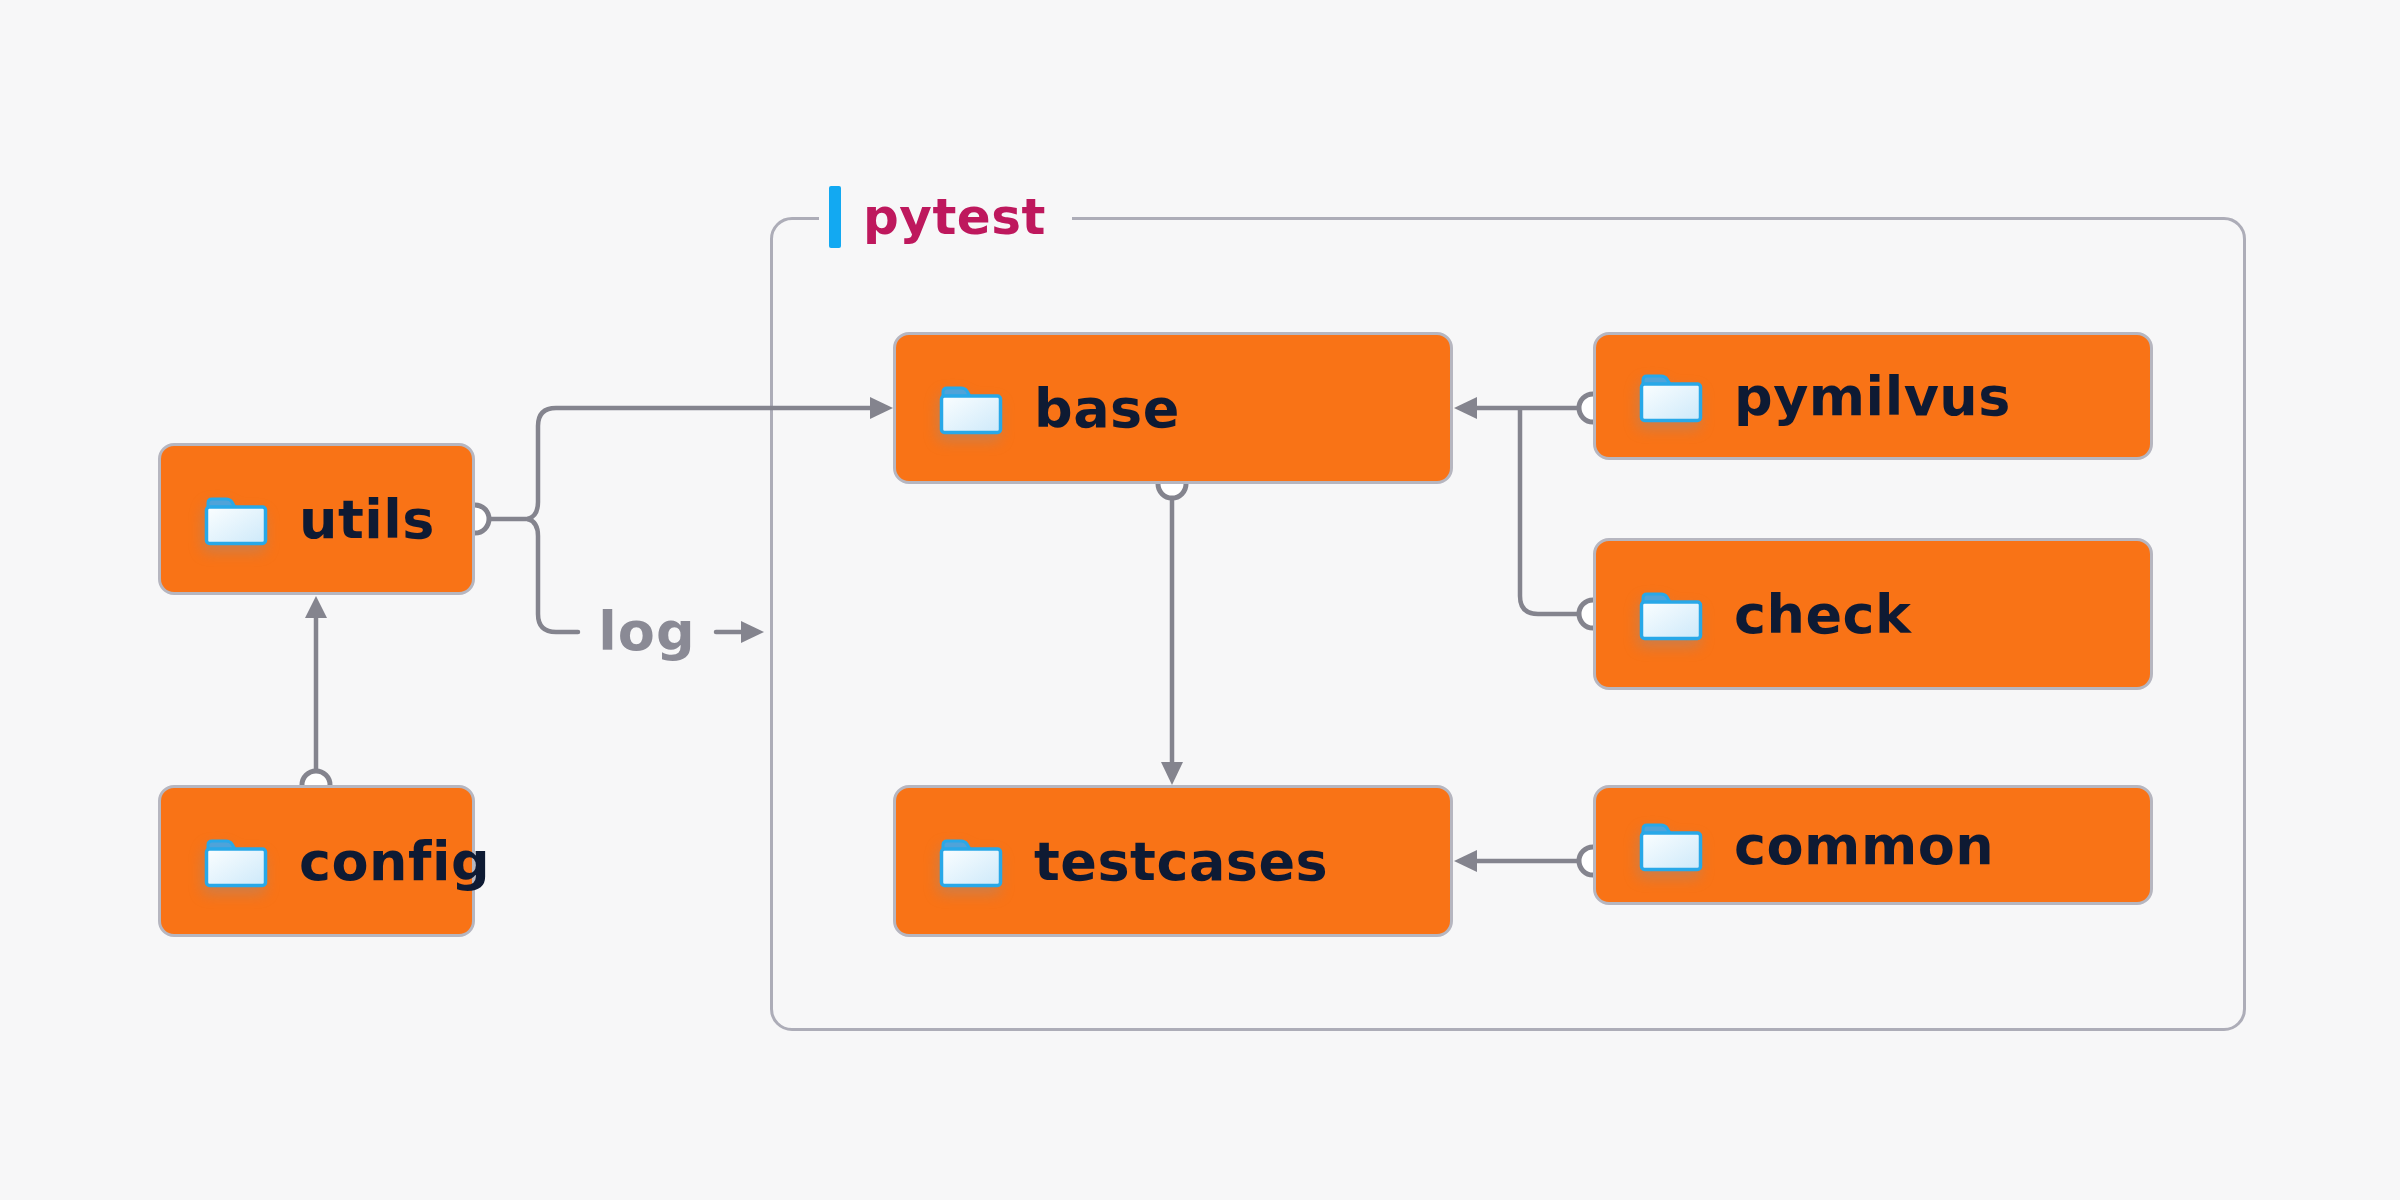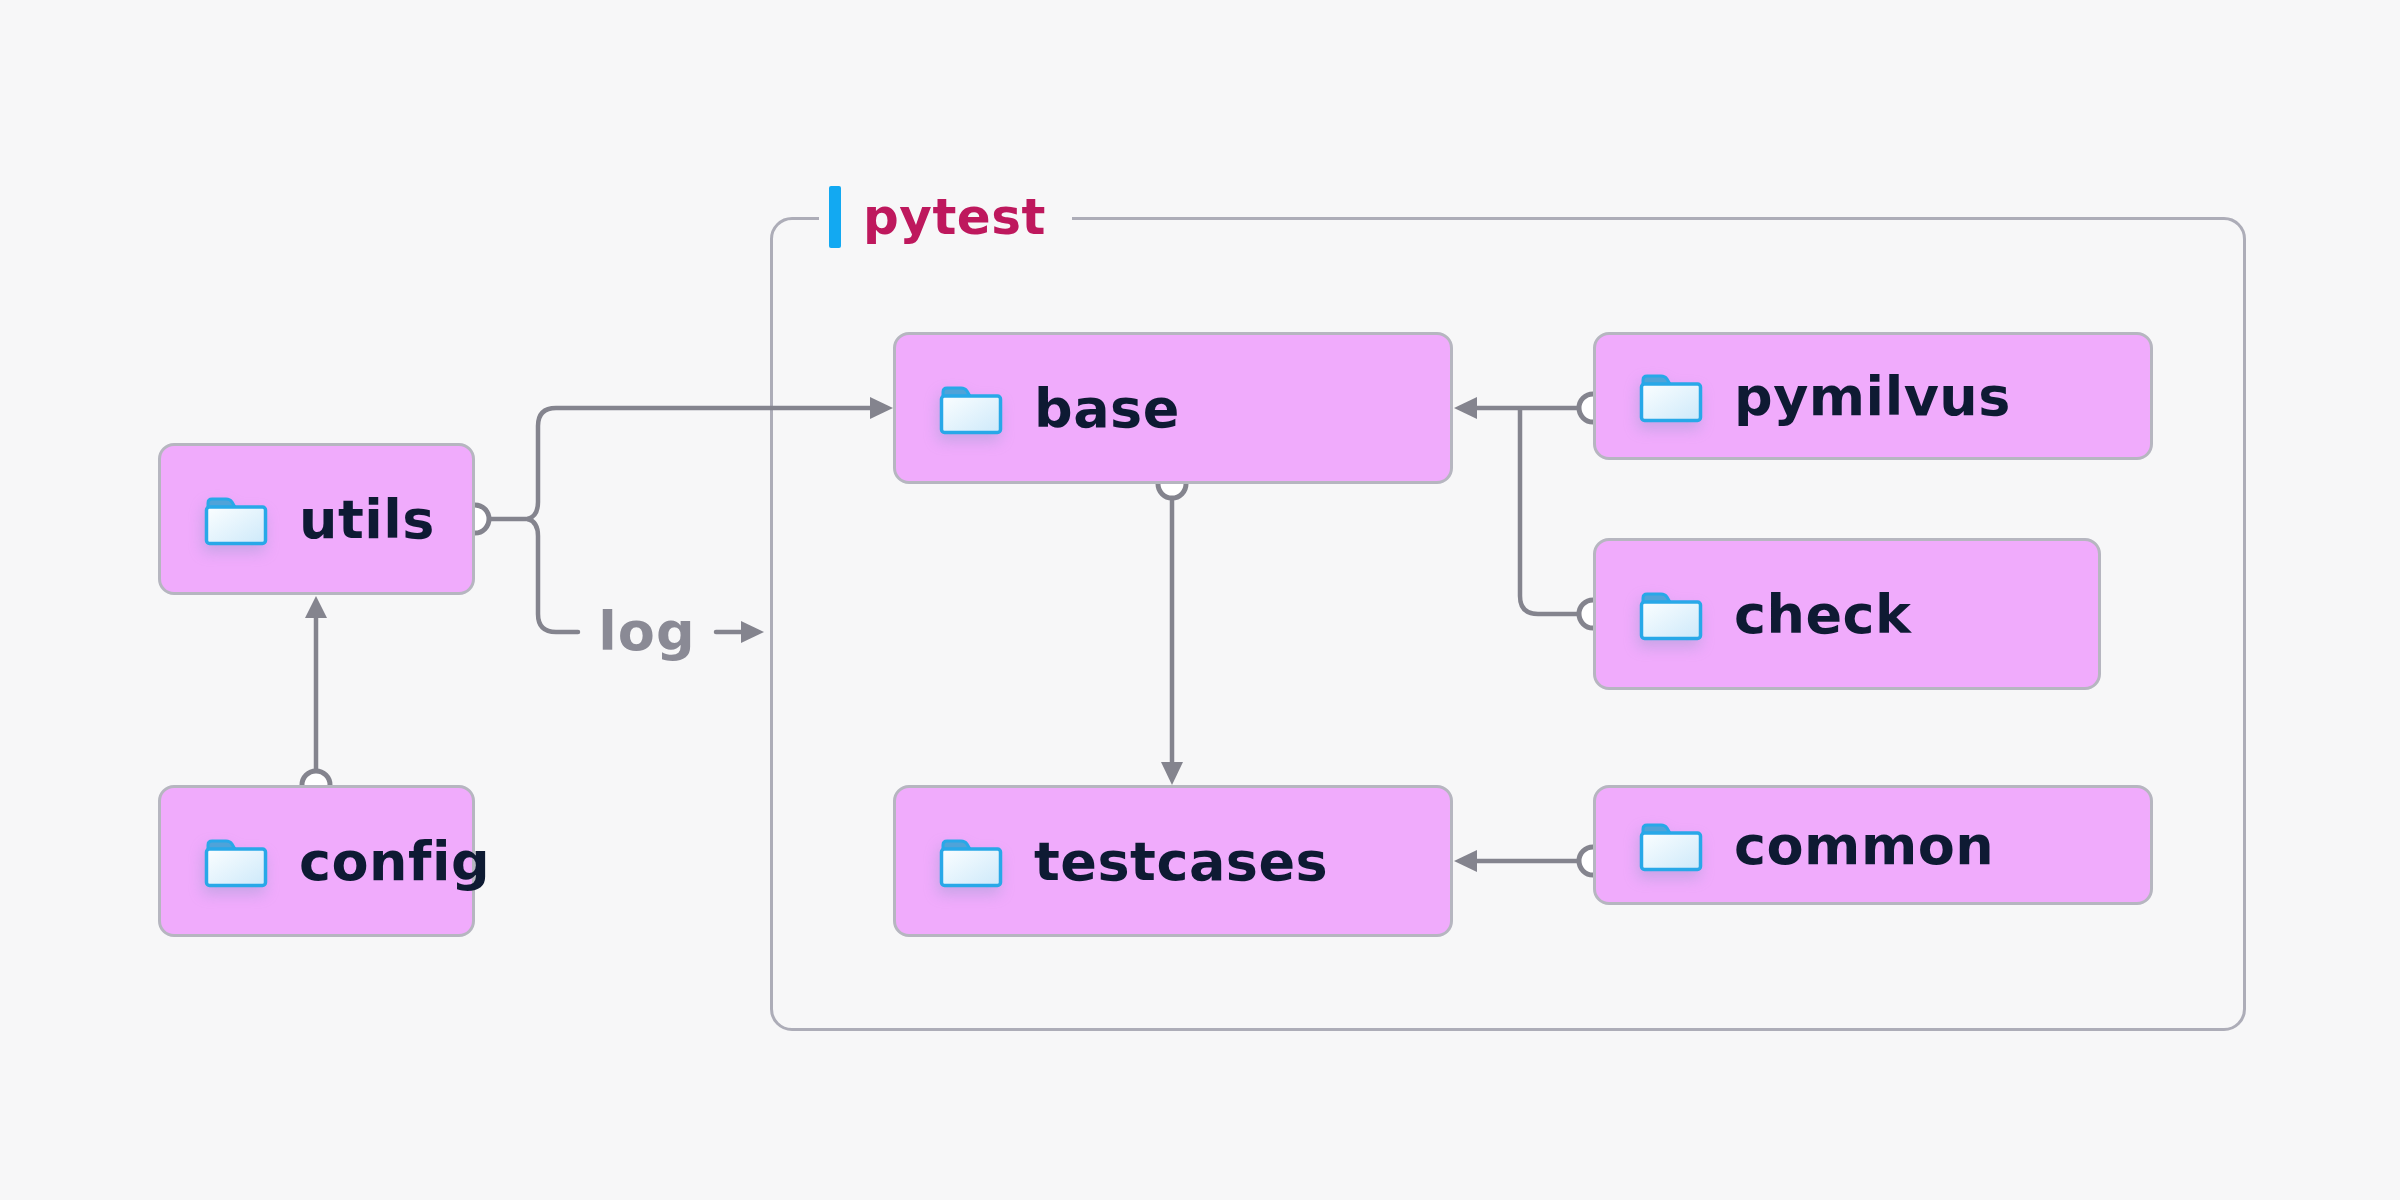--- a/index.html
+++ b/index.html
@@ -22,34 +22,34 @@
   .group-label .bar{
     width:12px;height:62px;border-radius:2px;background:#12a9f2;
   }
   .group-label .txt{
     font-size:50px;font-weight:700;color:#be185d;letter-spacing:0.5px;
     line-height:62px;white-space:nowrap;
   }
   
   .node{
     position:absolute;box-sizing:border-box;
-    background:#f0abfc;border:3px solid #b6b6c0;border-radius:16px;
+    background:#f97316;border:3px solid #b6b6c0;border-radius:16px;
     display:flex;align-items:center;gap:30px;padding-left:42px;
     z-index:3;
   }
   .node .label{
     font-size:54px;font-weight:700;color:#0e1a33;letter-spacing:0.5px;
     white-space:nowrap;
   }
   .folder-icon{flex:0 0 auto;filter:drop-shadow(-2px 7px 7px rgba(110,150,185,.30));}
   .n-utils    {left:158px;top:443px;width:317px;height:152px;}
   .n-config   {left:158px;top:785px;width:317px;height:152px;}
   .n-base     {left:893px;top:332px;width:560px;height:152px;}
   .n-pymilvus {left:1593px;top:332px;width:560px;height:128px;}
-  .n-check    {left:1593px;top:538px;width:508px;height:152px;}
+  .n-check    {left:1593px;top:538px;width:560px;height:152px;}
   .n-testcases{left:893px;top:785px;width:560px;height:152px;}
   .n-common   {left:1593px;top:785px;width:560px;height:120px;}
   
   .edges{position:absolute;left:0;top:0;width:2400px;height:1200px;z-index:2;pointer-events:none;}
   .edges path{stroke:#84848e;stroke-width:4.5;fill:none;stroke-linecap:round;stroke-linejoin:round;}
   .edges polygon{fill:#84848e;stroke:none;}
   .edges circle{fill:#ffffff;stroke:#84848e;stroke-width:5;}
   .edge-label{
     position:absolute;left:567px;top:597px;width:160px;height:70px;
     line-height:70px;text-align:center;z-index:4;

